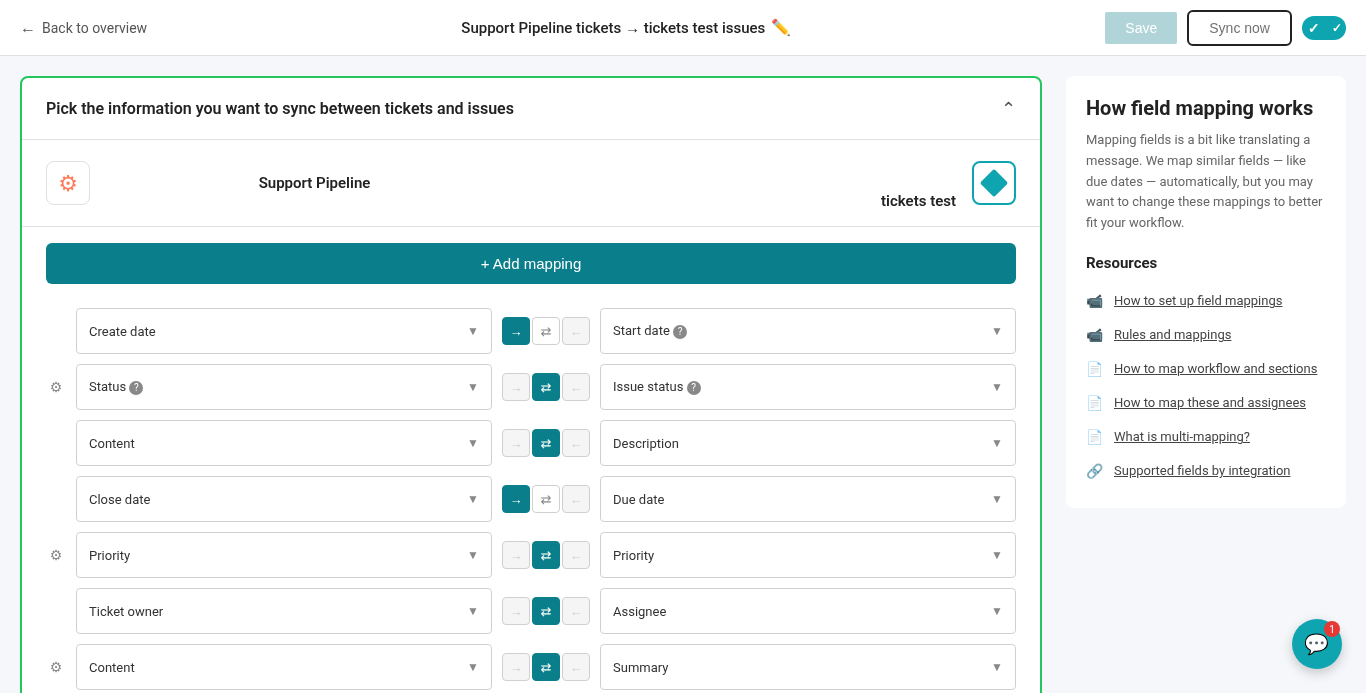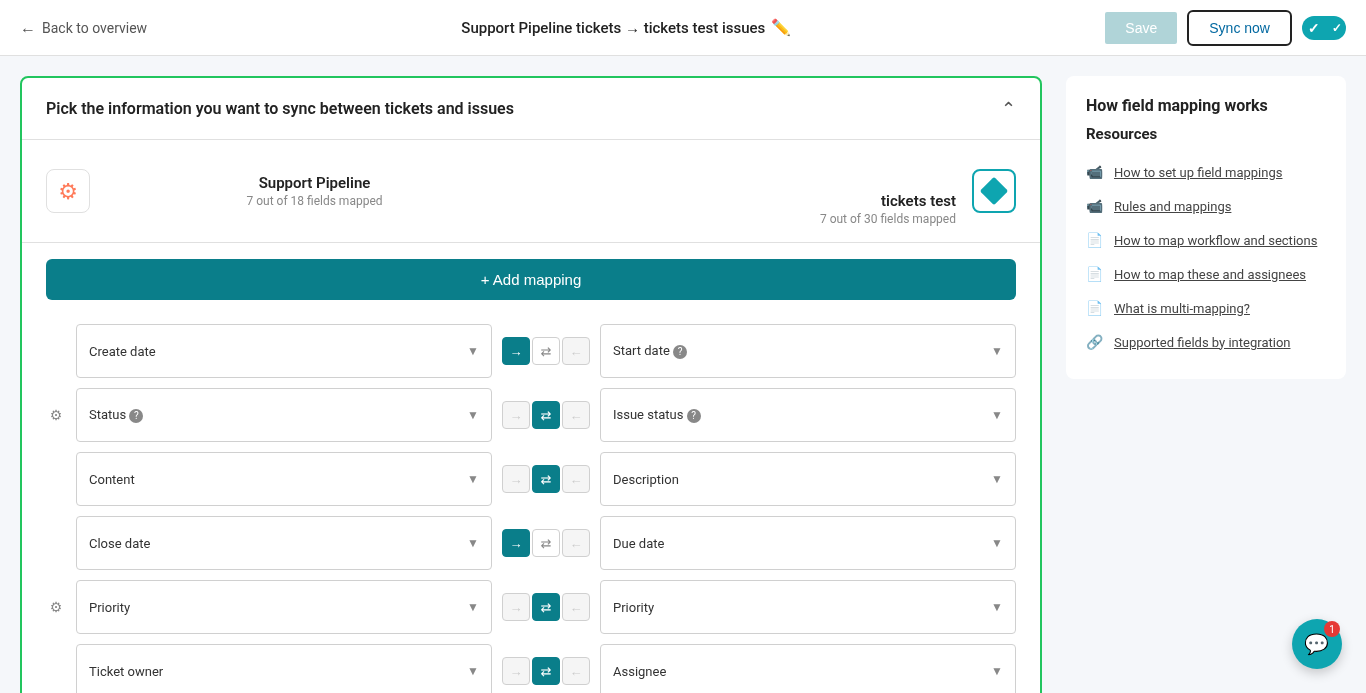--- a/index.html
+++ b/index.html
@@ -58,21 +58,21 @@
       background: #b0d4d8;
       color: #fff;
       border-radius: 2px;
       cursor: pointer;
       font-size: 14px;
     }
     .btn-sync {
       padding: 8px 20px;
       border: 2px solid #222;
       background: #fff;
-      color: #0369a1;
+      color: #737373;
       border-radius: 6px;
       cursor: pointer;
       font-size: 14px;
       font-weight: 500;
     }
     .toggle-switch {
       width: 44px;
       height: 24px;
       background: #0ea5b0;
       border-radius: 12px;
@@ -205,21 +205,21 @@
       width: 20px;
       text-align: center;
       color: #888;
       font-size: 14px;
       flex-shrink: 0;
     }
     .gear-spacer { width: 20px; flex-shrink: 0; }
 
     .field-select {
       flex: 1;
-      height: 54px;
+      height: 46px;
       padding: 0 12px;
       border: 1px solid #d0d0d0;
       border-radius: 4px;
       background: #fff;
       display: flex;
       align-items: center;
       justify-content: space-between;
       cursor: pointer;
       font-size: 13px;
       color: #333;
@@ -261,21 +261,21 @@
     .right-panel {
       width: 280px;
       flex-shrink: 0;
     }
     .info-box {
       background: #fff;
       border-radius: 8px;
       padding: 20px;
     }
     .info-title {
-      font-size: 16px;
+      font-size: 20px;
       font-weight: 700;
       color: #222;
       margin-bottom: 10px;
     }
     .info-desc {
       font-size: 13px;
       color: #666;
       line-height: 1.6;
       margin-bottom: 20px;
     }
@@ -373,25 +373,23 @@
       <span class="panel-title">Pick the information you want to sync between tickets and issues</span>
       <span class="chevron-up">⌃</span>
     </div>
 
     <div class="source-row">
       <div class="source-logo">
         <span class="hubspot-icon">⚙</span>
       </div>
       <div class="source-info">
         <div class="source-name">Support Pipeline</div>
-        <div class="source-sub">7 out of 18 fields mapped</div>
       </div>
       <div class="dest-info">
         <div class="dest-name">tickets test</div>
-        <div class="dest-sub">7 out of 30 fields mapped</div>
       </div>
       <div class="dest-logo">
         <div class="jira-diamond"></div>
       </div>
     </div>
 
     <button class="add-mapping-btn">+ Add mapping</button>
 
     <div class="mapping-list" id="mapping-list">
 
@@ -506,20 +504,21 @@
             <span>Summary</span>
             <span class="chevron">▼</span>
           </div>
         </div>
       </div>
   </div>
 
   <div class="right-panel">
     <div class="info-box">
       <div class="info-title">How field mapping works</div>
+      <div class="info-desc">Mapping fields is a bit like translating a message. We map similar fields — like due dates — automatically, but you may want to change these mappings to better fit your workflow.</div>
       <div class="resources-title">Resources</div>
       <div id="resources-list">
           <div class="resource-item">
             <div class="resource-icon" style="background: transparent; font-size: 14px;">📹</div>
             <span class="resource-text">How to set up field mappings</span>
           </div>
           <div class="resource-item">
             <div class="resource-icon" style="background: transparent; font-size: 14px;">📹</div>
             <span class="resource-text">Rules and mappings</span>
           </div>

